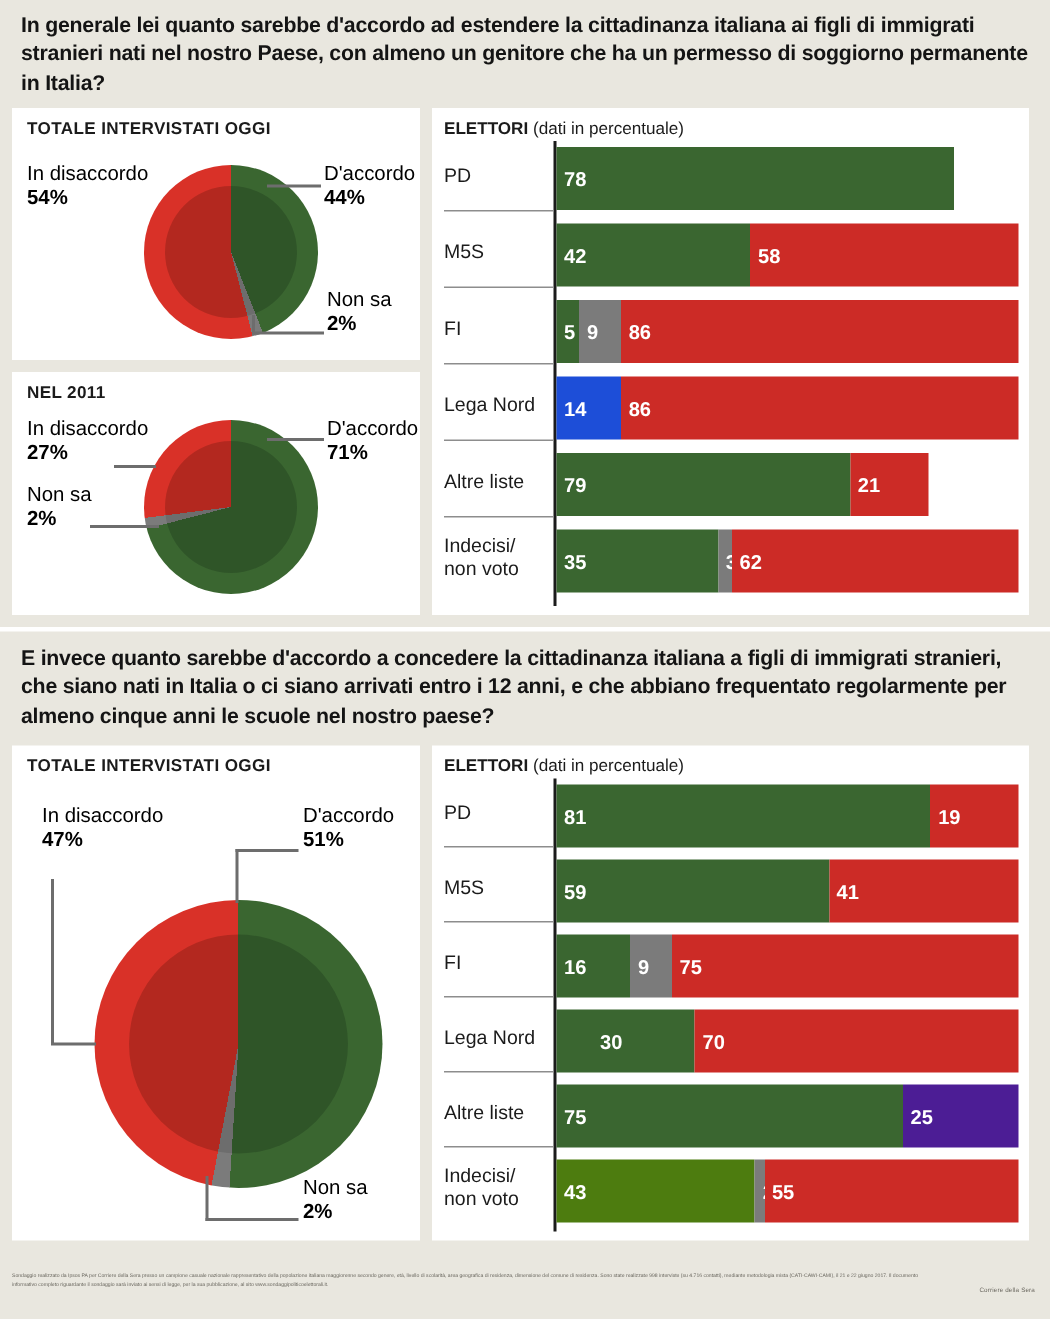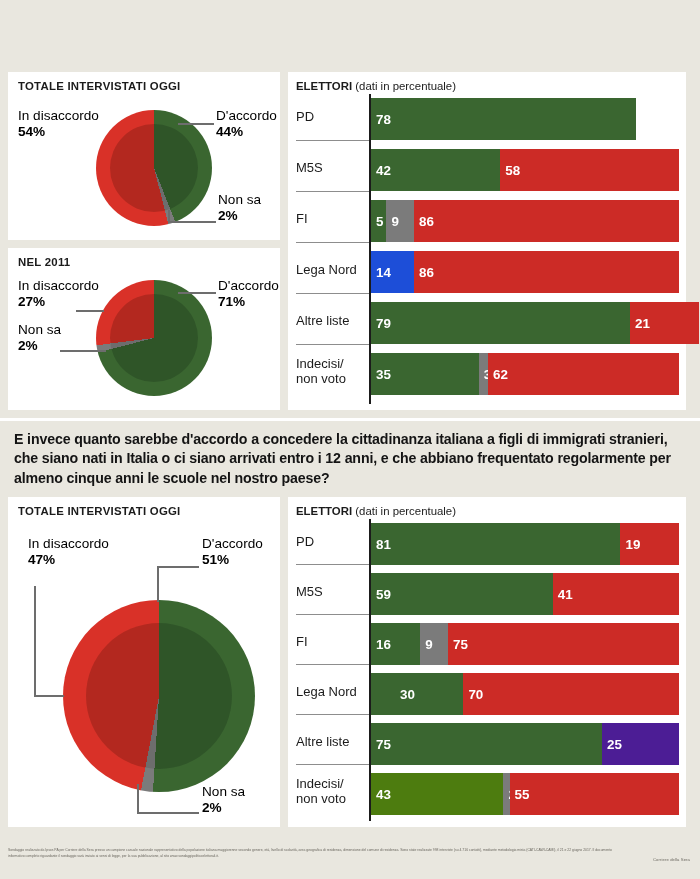--- a/index.html
+++ b/index.html
@@ -67,20 +67,21 @@
   .credit{
     position:absolute;right:10px;top:857px;
     font-size:4.2px;color:#6a675f;letter-spacing:.1px;
   }
 </style>
 </head>
 <body>
 
 <div class="sheet">
 
+  <div class="question" id="q1">In generale lei quanto sarebbe d'accordo ad estendere la cittadinanza italiana ai figli di immigrati stranieri nati nel nostro Paese, con almeno un genitore che ha un permesso di soggiorno permanente in Italia?</div>
 
   <div class="panel" style="left:8px;top:72px;width:272px;height:168px;"></div>
   <div class="panel-title" style="left:18px;top:80px;">TOTALE INTERVISTATI OGGI</div>
 
   <div class="donut-wrap" style="left:18px;top:96px;width:252px;height:140px;">
 
     <div class="donut" style="left:78px;top:14px;width:116px;height:116px;
          background:conic-gradient(#3a6630 0deg 158.4deg, #7b7b7b 158.4deg 165.6deg, #d93128 165.6deg 360deg);"></div>
     <div class="donut" style="left:92px;top:28px;width:88px;height:88px;
          background:conic-gradient(#2f5528 0deg 158.4deg, #6d6d6d 158.4deg 165.6deg, #b3281f 165.6deg 360deg);"></div>
@@ -185,21 +186,21 @@
           <span>14</span>
         </div>
         <div class="seg" style="background: rgb(204, 43, 38); width: 86%; flex: 0 0 86%;">
           <span>86</span>
         </div>
       </div>
       <div class="rowsep" style="left: 296px; top: 293px; width: 73px;"></div>
       <div class="cat" style="left: 296px; top: 314px;">
         <div>Altre liste</div>
       </div>
-      <div class="bar" style="left: 371px; top: 302px; width: 328px;">
+      <div class="bar" style="left: 371px; top: 302px; width: 248px;">
         <div class="seg" style="background: rgb(58, 102, 48); width: 79%; flex: 0 0 79%;">
           <span>79</span>
         </div>
         <div class="seg" style="background: rgb(204, 43, 38); width: 21%; flex: 0 0 21%;">
           <span>21</span>
         </div>
       </div>
       <div class="rowsep" style="left: 296px; top: 344px; width: 73px;"></div>
       <div class="cat" style="left: 296px; top: 357px;">
         <div>Indecisi/</div>

